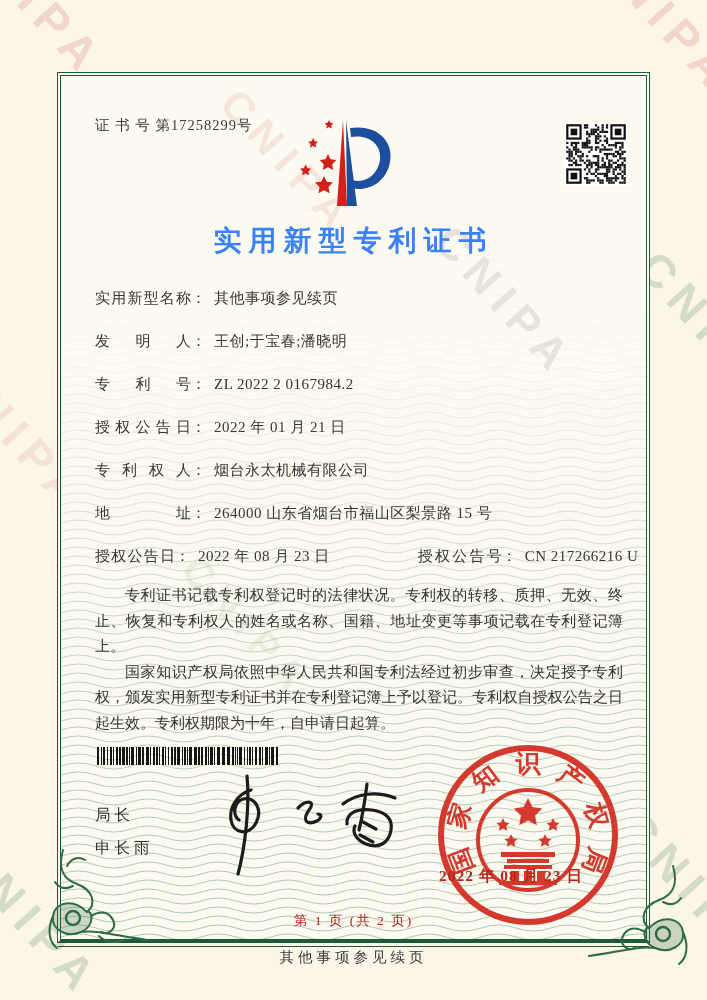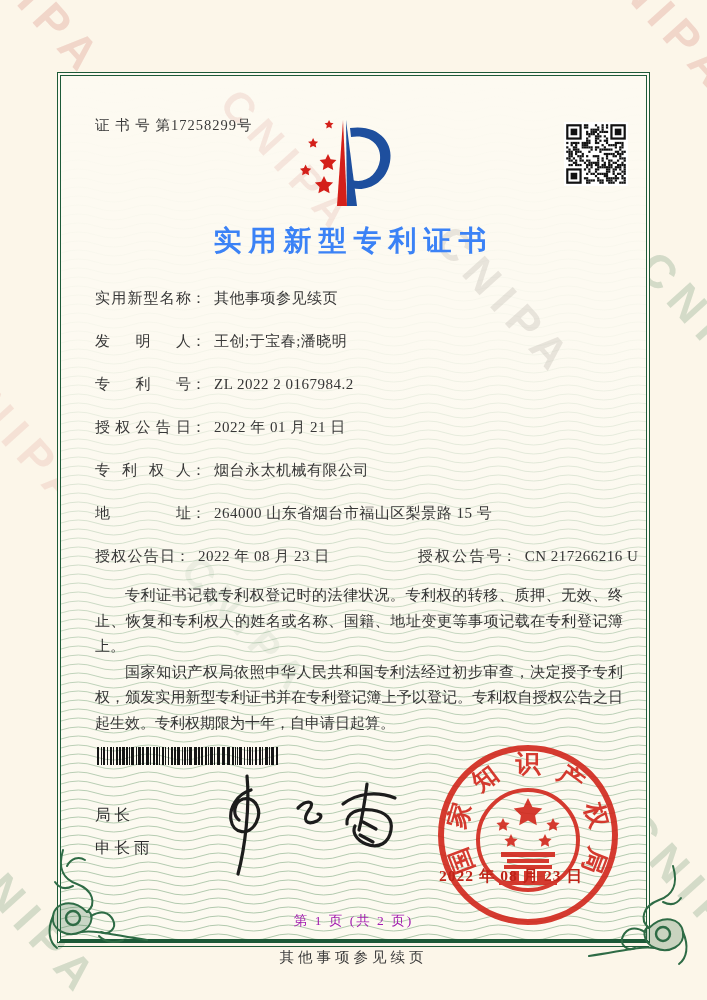--- a/index.html
+++ b/index.html
@@ -58,21 +58,21 @@
   .barcode{position:absolute;left:36px;top:671px;width:188px;height:18px;font-size:0;}
   .barcode i{display:inline-block;height:100%;background:#151515;}
   .dtitle{position:absolute;left:34px;top:729px;font-size:15.5px;letter-spacing:4px;color:#2e2e2e;}
   .dname{position:absolute;left:34px;top:762px;font-size:15.5px;letter-spacing:4px;color:#2e2e2e;}
   .sig{position:absolute;left:134px;top:692px;}
   .sealbox{position:absolute;left:372px;top:664px;width:190px;height:190px;z-index:6;}
   .sealdate{
     position:absolute;left:378px;top:790px;width:240px;z-index:7;
     font-size:15.5px;font-weight:bold;color:#bf2317;letter-spacing:1px;white-space:nowrap;
   }
-  .pageinfo{position:absolute;left:0;top:836px;width:100%;text-align:center;font-size:13.5px;color:#a21caf;letter-spacing:2px;}
+  .pageinfo{position:absolute;left:0;top:836px;width:100%;text-align:center;font-size:13.5px;color:#b91c1c;letter-spacing:2px;}
   .orn{position:absolute;z-index:5;}
   .orn-l{left:-18px;top:770px;}
   .orn-r{left:520px;top:786px;transform:scaleX(-1);}
   .footnote{
     position:absolute;left:0;top:948px;width:100%;text-align:center;z-index:2;
     font-size:14.5px;letter-spacing:4px;color:#3b3b3b;
   }
 </style>
 </head>
 <body>

